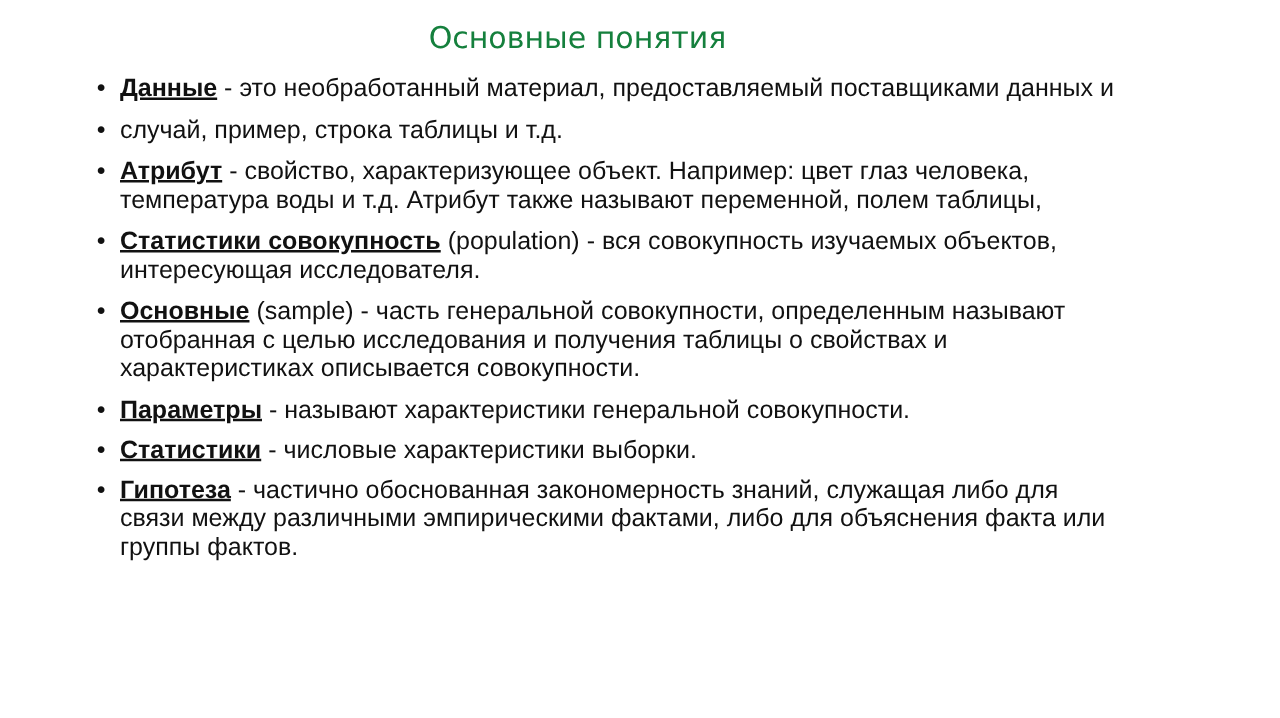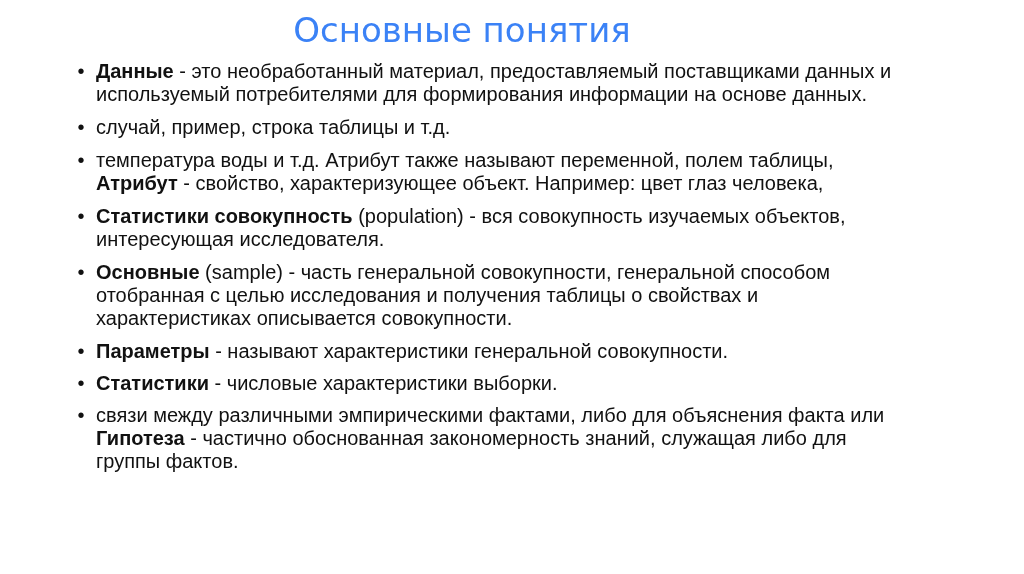--- a/index.html
+++ b/index.html
@@ -14,24 +14,24 @@
       overflow: hidden;
       color: #000000;
     }
     .slide-title {
       position: absolute;
       left: 0;
       top: 6px;
       width: 924px;
       text-align: center;
       font-family: "DejaVu Sans", sans-serif;
-      font-size: 34px;
+      font-size: 24px;
       font-weight: normal;
       letter-spacing: 0px;
-      color: #3b82f6;
+      color: #15803d;
       line-height: 48px;
       margin: 0;
     }
     .bullet-list {
       position: absolute;
       left: 74px;
       top: 60px;
       width: 900px;
       margin: 0;
       padding: 0;
@@ -47,70 +47,69 @@
       margin-bottom: 10px;
     }
     .bullet-item.tight { margin-bottom: 9px; }
     .bullet-dot {
       position: absolute;
       left: 0;
       top: 0;
       width: 14px;
       text-align: center;
     }
-    .term { font-weight: bold; }
+    .term { font-weight: bold; text-decoration: underline; }
     .line { display: block; white-space: nowrap; }
   </style>
 </head>
 <body>
 
 <h1 class="slide-title">Основные понятия</h1>
 
 <ul class="bullet-list">
 
   <li class="bullet-item">
     <span class="bullet-dot">•</span>
     <span class="line"><span class="term">Данные</span><span> - это необработанный материал, предоставляемый поставщиками данных и</span></span>
-    <span class="line">используемый потребителями для формирования информации на основе данных.</span>
   </li>
 
   <li class="bullet-item">
     <span class="bullet-dot">•</span>
     <span class="line">случай, пример, строка таблицы и т.д.</span>
   </li>
 
   <li class="bullet-item">
     <span class="bullet-dot">•</span>
+    <span class="line"><span class="term">Атрибут</span><span> - свойство, характеризующее объект. Например: цвет глаз человека,</span></span>
     <span class="line">температура воды и т.д. Атрибут также называют переменной, полем таблицы,</span>
-    <span class="line"><span class="term">Атрибут</span><span> - свойство, характеризующее объект. Например: цвет глаз человека,</span></span>
   </li>
 
   <li class="bullet-item">
     <span class="bullet-dot">•</span>
     <span class="line"><span class="term">Статистики совокупность</span><span> (population) - вся совокупность изучаемых объектов,</span></span>
     <span class="line">интересующая исследователя.</span>
   </li>
 
   <li class="bullet-item">
     <span class="bullet-dot">•</span>
-    <span class="line"><span class="term">Основные</span><span> (sample) - часть генеральной совокупности, генеральной способом</span></span>
+    <span class="line"><span class="term">Основные</span><span> (sample) - часть генеральной совокупности, определенным называют</span></span>
     <span class="line">отобранная с целью исследования и получения таблицы о свойствах и</span>
     <span class="line">характеристиках описывается совокупности.</span>
   </li>
 
   <li class="bullet-item tight">
     <span class="bullet-dot">•</span>
     <span class="line"><span class="term">Параметры</span><span> - называют характеристики генеральной совокупности.</span></span>
   </li>
 
   <li class="bullet-item tight">
     <span class="bullet-dot">•</span>
     <span class="line"><span class="term">Статистики</span><span> - числовые характеристики выборки.</span></span>
   </li>
 
   <li class="bullet-item">
     <span class="bullet-dot">•</span>
+    <span class="line"><span class="term">Гипотеза</span><span> - частично обоснованная закономерность знаний, служащая либо для</span></span>
     <span class="line">связи между различными эмпирическими фактами, либо для объяснения факта или</span>
-    <span class="line"><span class="term">Гипотеза</span><span> - частично обоснованная закономерность знаний, служащая либо для</span></span>
     <span class="line">группы фактов.</span>
   </li>
 
 </ul>
 
 </body></html>

